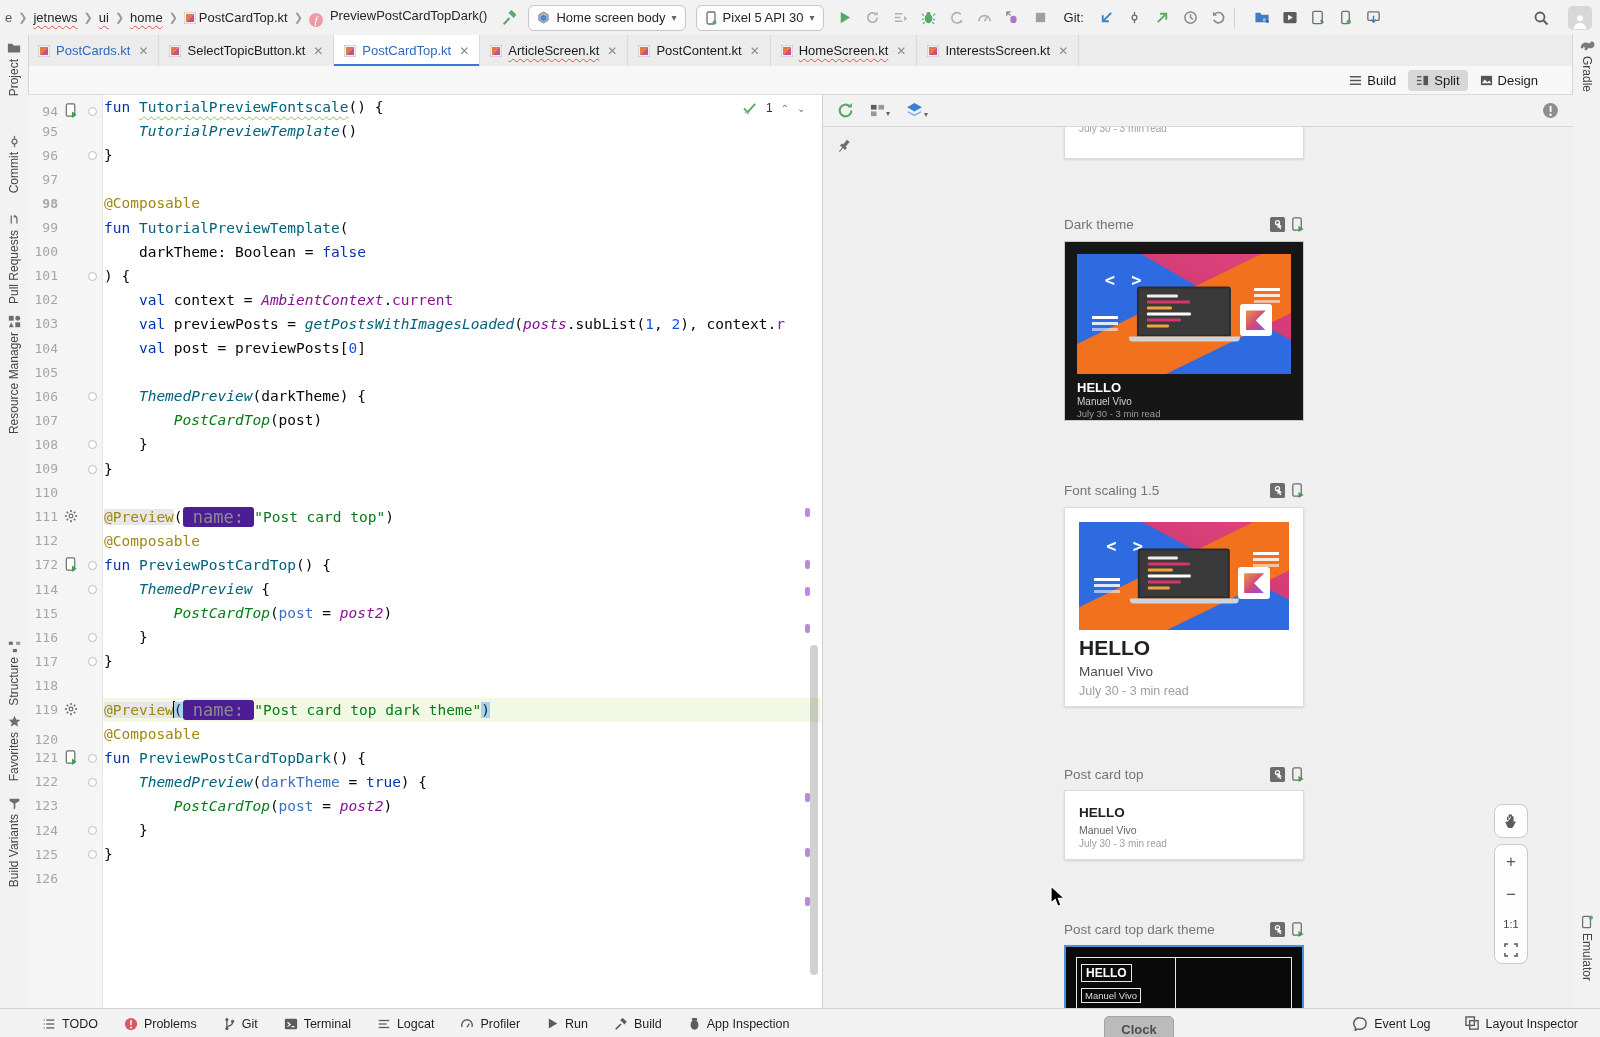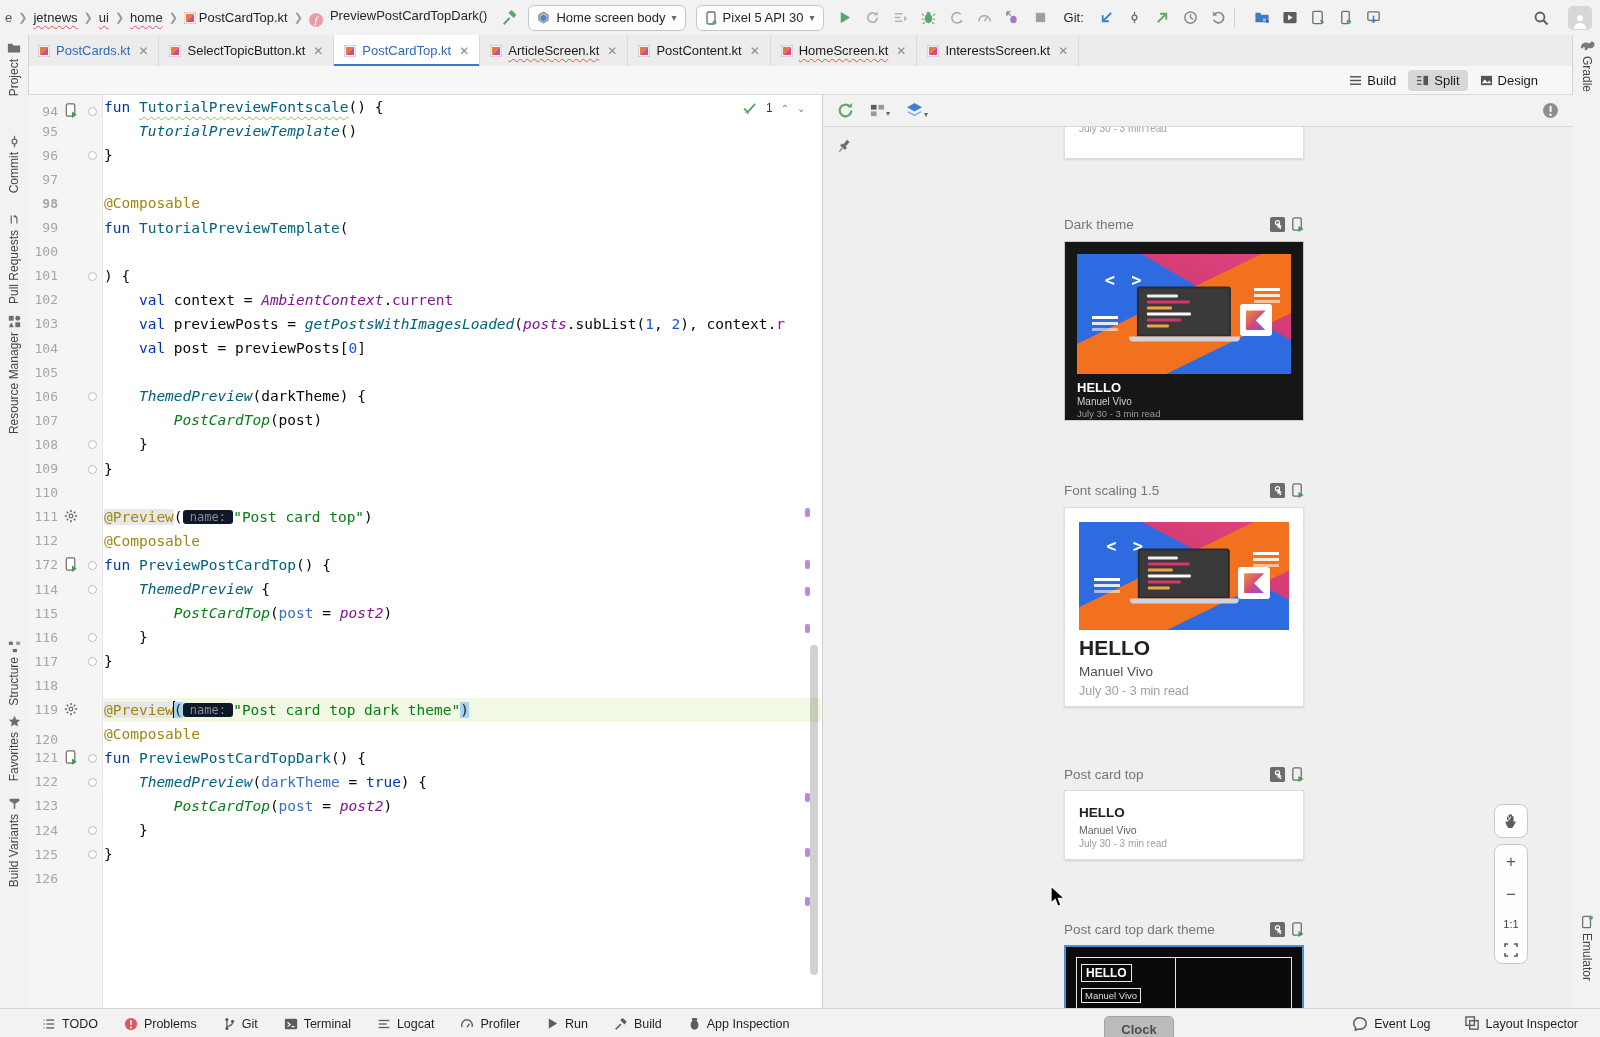--- a/index.html
+++ b/index.html
@@ -53,21 +53,21 @@
   .g-ico{position:absolute;left:36px;width:16px;height:16px;top:4px;}
   .g-fold{position:absolute;left:60px;top:8px;width:7px;height:7px;border:1px solid #bdbdbd;border-radius:50%;background:#fff;}
   .codepane{position:absolute;left:74px;top:0;right:0;height:100%;}
   .c-row{left:2px;right:0;}
   .seg-p{color:#080808}.seg-kw{color:#0033b3}.seg-fn{color:#00627a}
   .seg-fnsq{color:#00627a;text-decoration:underline;text-decoration-style:wavy;text-decoration-color:#8bc34a;text-decoration-thickness:1px;text-underline-offset:4px}
   .seg-cfn{color:#00627a;font-style:italic}.seg-gfn{color:#067d17;font-style:italic}
   .seg-pv{color:#871094;font-style:italic}.seg-pf{color:#871094}
   .seg-ann{color:#9e880d}.seg-annhl{color:#9e880d;background:#e7e7e7;border-radius:2px}
   .seg-str{color:#067d17}.seg-num{color:#1750eb}.seg-arg{color:#3b6ec0}
-  .seg-hint{color:#8c8c8c;font-size:12px;background:#0f172a;border-radius:3px}
+  .seg-hint{color:#8c8c8c;font-size:17px;background:#4c1d95;border-radius:3px}
   .seg-par{background:#a8d3f0}
   .caret{display:inline-block;width:2px;height:17px;background:#000;margin:0 -1px;vertical-align:middle}
   .chg-mark{position:absolute;width:5px;height:9px;background:#b98ae0;border-radius:2px;left:777px;}
   .ed-scrollbar{position:absolute;left:782px;top:550px;width:8px;height:330px;background:rgba(0,0,0,0.18);border-radius:4px;}
   .inspect-widget{position:absolute;left:715px;top:6px;display:flex;align-items:center;gap:8px;color:#777;font-family:"Liberation Sans",sans-serif;font-size:12px;}
 
   
   .preview{position:absolute;left:822px;top:95px;width:750px;height:913px;background:#efefef;border-left:1px solid #cfcfcf;}
   .pv-toolbar{position:absolute;left:0;top:0;width:100%;height:32px;background:#f2f2f2;border-bottom:1px solid #d6d6d6;display:flex;align-items:center;padding:0 14px;box-sizing:border-box;gap:16px;}
   .pv-tb-right{margin-left:auto;}
@@ -595,20 +595,21 @@
         <div class="g-row" style="top:747.1px;width:74px;"><span class="g-num">125</span><span class="g-fold"></span></div>
         <div class="g-row" style="top:771.2px;width:74px;"><span class="g-num">126</span></div>
       </div>
     <div class="codepane" id="codepane">
         <div class="c-row" style="top:0.0px;"><span class="seg-kw">fun </span><span class="seg-fnsq">TutorialPreviewFontscale</span><span class="seg-p">() {</span></div>
         <div class="c-row" style="top:24.1px;"><span class="seg-p">    </span><span class="seg-cfn">TutorialPreviewTemplate</span><span class="seg-p">()</span></div>
         <div class="c-row" style="top:48.2px;"><span class="seg-p">}</span></div>
         <div class="c-row" style="top:72.3px;"></div>
         <div class="c-row" style="top:96.4px;"><span class="seg-ann">@Composable</span></div>
         <div class="c-row" style="top:120.5px;"><span class="seg-kw">fun </span><span class="seg-fn">TutorialPreviewTemplate</span><span class="seg-p">(</span></div>
+        <div class="c-row" style="top:144.6px;"><span class="seg-p">    darkTheme: Boolean = </span><span class="seg-kw">false</span></div>
         <div class="c-row" style="top:168.7px;"><span class="seg-p">) {</span></div>
         <div class="c-row" style="top:192.8px;"><span class="seg-p">    </span><span class="seg-kw">val</span><span class="seg-p"> context = </span><span class="seg-pv">AmbientContext</span><span class="seg-p">.</span><span class="seg-pf">current</span></div>
         <div class="c-row" style="top:216.9px;"><span class="seg-p">    </span><span class="seg-kw">val</span><span class="seg-p"> previewPosts = </span><span class="seg-cfn">getPostsWithImagesLoaded</span><span class="seg-p">(</span><span class="seg-pv">posts</span><span class="seg-p">.subList(</span><span class="seg-num">1</span><span class="seg-p">, </span><span class="seg-num">2</span><span class="seg-p">), context.</span><span class="seg-pf">r</span></div>
         <div class="c-row" style="top:241.0px;"><span class="seg-p">    </span><span class="seg-kw">val</span><span class="seg-p"> post = previewPosts[</span><span class="seg-num">0</span><span class="seg-p">]</span></div>
         <div class="c-row" style="top:265.1px;"></div>
         <div class="c-row" style="top:289.2px;"><span class="seg-p">    </span><span class="seg-cfn">ThemedPreview</span><span class="seg-p">(darkTheme) {</span></div>
         <div class="c-row" style="top:313.3px;"><span class="seg-p">        </span><span class="seg-gfn">PostCardTop</span><span class="seg-p">(post)</span></div>
         <div class="c-row" style="top:337.4px;"><span class="seg-p">    }</span></div>
         <div class="c-row" style="top:361.5px;"><span class="seg-p">}</span></div>
         <div class="c-row" style="top:385.6px;"></div>

